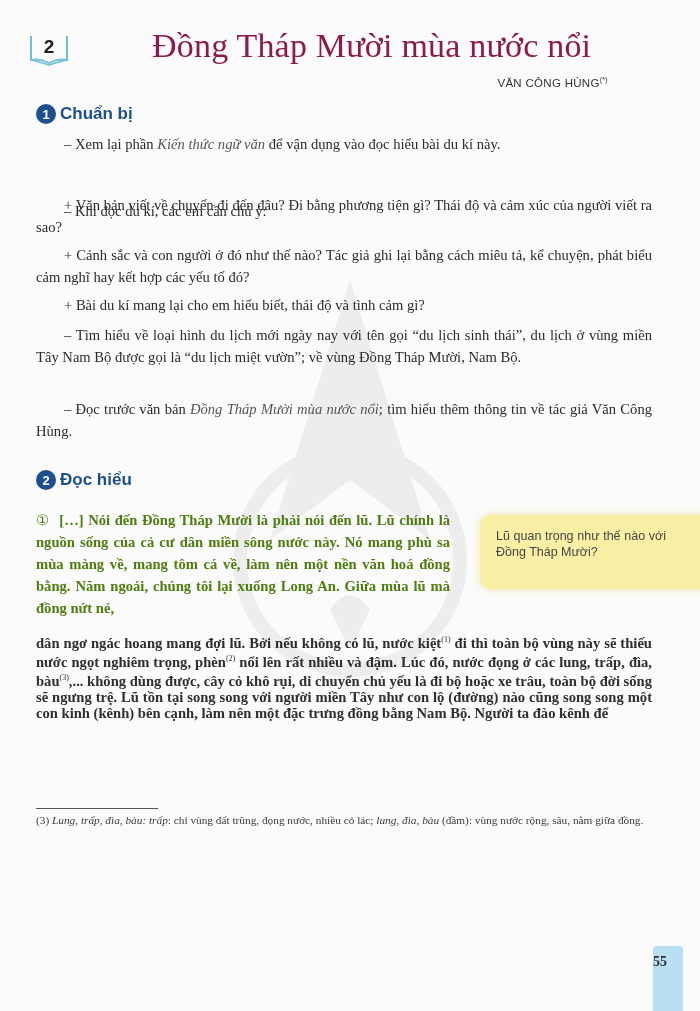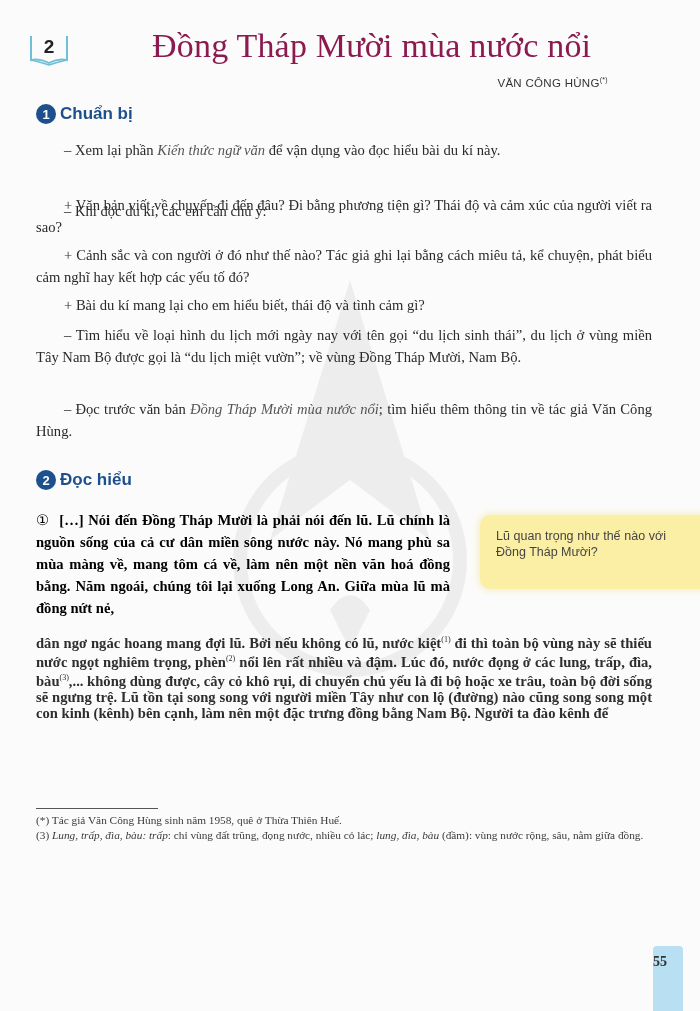--- a/index.html
+++ b/index.html
@@ -42,21 +42,21 @@
     font-size:13px; display:flex; align-items:center; justify-content:center;
   }
   .para {
     position:absolute; left:36px; width:616px;
     font-size:14.6px; line-height:22px; text-align:justify; color:#2a2a2a;
   }
   .para .ind { display:inline-block; width:28px; }
   .para i { color:#555; }
   .reading {
     position:absolute; left:36px; top:509px; width:414px;
-    font-size:14.6px; line-height:22px; text-align:justify; font-weight:bold; color:#000000;
+    font-size:14.6px; line-height:22px; text-align:justify; font-weight:bold; color:#4d7c0f;
   }
   .reading-full {
     position:absolute; left:36px; top:632px; width:616px;
     font-size:14.6px; line-height:16px; text-align:justify; font-weight:bold; color:#2e2e2e;
   }
   sup { font-size:8px; font-weight:normal; }
   .sidebox {
     position:absolute; left:480px; top:515px; width:236px; height:74px;
     background:#fbeea5; border-radius:10px;
     box-shadow:0 0 8px rgba(240,220,120,0.6);
@@ -100,21 +100,21 @@
   </div>
   <div class="title">Đồng Tháp Mười mùa nước nổi</div>
   <div class="author"><span>VĂN CÔNG HÙNG</span><sup>(*)</sup></div>
 </div>
 
 <div class="section-head" style="top:104px;">
   <span class="section-num">1</span>
   <span>Chuẩn bị</span>
 </div>
 
-<div class="para" style="top:133px;margin-top:6px;"><span class="ind"></span><span>– Xem lại phần </span><i>Kiến thức ngữ văn</i><span> để vận dụng vào đọc hiểu bài du kí này.</span></div>
+<div class="para" style="top:133px;"><span class="ind"></span><span>– Xem lại phần </span><i>Kiến thức ngữ văn</i><span> để vận dụng vào đọc hiểu bài du kí này.</span></div>
 <div class="para" style="top:164px;margin-top:36px;"><span class="ind"></span><span>– Khi đọc du kí, các em cần chú ý:</span></div>
 <div class="para" style="top:194px;"><span class="ind"></span><span>+ Văn bản viết về chuyến đi đến đâu? Đi bằng phương tiện gì? Thái độ và cảm xúc của người viết ra sao?</span></div>
 <div class="para" style="top:244px;"><span class="ind"></span><span>+ Cảnh sắc và con người ở đó như thế nào? Tác giả ghi lại bằng cách miêu tả, kể chuyện, phát biểu cảm nghĩ hay kết hợp các yếu tố đó?</span></div>
 <div class="para" style="top:294px;"><span class="ind"></span><span>+ Bài du kí mang lại cho em hiểu biết, thái độ và tình cảm gì?</span></div>
 <div class="para" style="top:324px;"><span class="ind"></span><span>– Tìm hiểu về loại hình du lịch mới ngày nay với tên gọi “du lịch sinh thái”, du lịch ở vùng miền Tây Nam Bộ được gọi là “du lịch miệt vườn”; về vùng Đồng Tháp Mười, Nam Bộ.</span></div>
 <div class="para" style="top:398px;"><span class="ind"></span><span>– Đọc trước văn bản </span><i>Đồng Tháp Mười mùa nước nổi</i><span>; tìm hiểu thêm thông tin về tác giả Văn Công Hùng.</span></div>
 
 <div class="section-head" style="top:470px;">
   <span class="section-num">2</span>
   <span>Đọc hiểu</span>
@@ -123,19 +123,18 @@
 <div class="reading"><span style="font-weight:normal;">①</span>&nbsp;&nbsp;<span>[…] Nói đến Đồng Tháp Mười là phải nói đến lũ. Lũ chính là nguồn sống của cả cư dân miền sông nước này. Nó mang phù sa mùa màng về, mang tôm cá về, làm nên một nền văn hoá đồng bằng. Năm ngoái, chúng tôi lại xuống Long An. Giữa mùa lũ mà đồng nứt nẻ,</span></div>
 
 <div class="sidebox">
   <div class="sidebox-text">Lũ quan trọng như thế nào với Đồng Tháp Mười?</div>
 </div>
 
 <div class="reading-full"><span>dân ngơ ngác hoang mang đợi lũ. Bởi nếu không có lũ, nước kiệt</span><sup>(1)</sup><span> đi thì toàn bộ vùng này sẽ thiếu nước ngọt nghiêm trọng, phèn</span><sup>(2)</sup><span> nổi lên rất nhiều và đậm. Lúc đó, nước đọng ở các lung, trấp, đìa, bàu</span><sup>(3)</sup><span>,... không dùng được, cây cỏ khô rụi, di chuyển chủ yếu là đi bộ hoặc xe trâu, toàn bộ đời sống sẽ ngưng trệ. Lũ tồn tại song song với người miền Tây như con lộ (đường) nào cũng song song một con kinh (kênh) bên cạnh, làm nên một đặc trưng đồng bằng Nam Bộ. Người ta đào kênh để</span></div>
 
 <div class="fn-rule"></div>
 <div class="footnotes">
-  <div><span>(*) Tác giả Văn Công Hùng sinh năm 1958, quê ở Thừa Thiên Huế.</span></div>
   <div><span>(3) </span><i>Lung, trấp, đìa, bàu: trấp</i><span>: chỉ vùng đất trũng, đọng nước, nhiều cỏ lác; </span><i>lung, đìa, bàu</i><span> (đầm): vùng nước rộng, sâu, nằm giữa đồng.</span></div>
 </div>
 
 <div class="pageno">
   <span>55</span>
 </div>
 
 </body></html>

